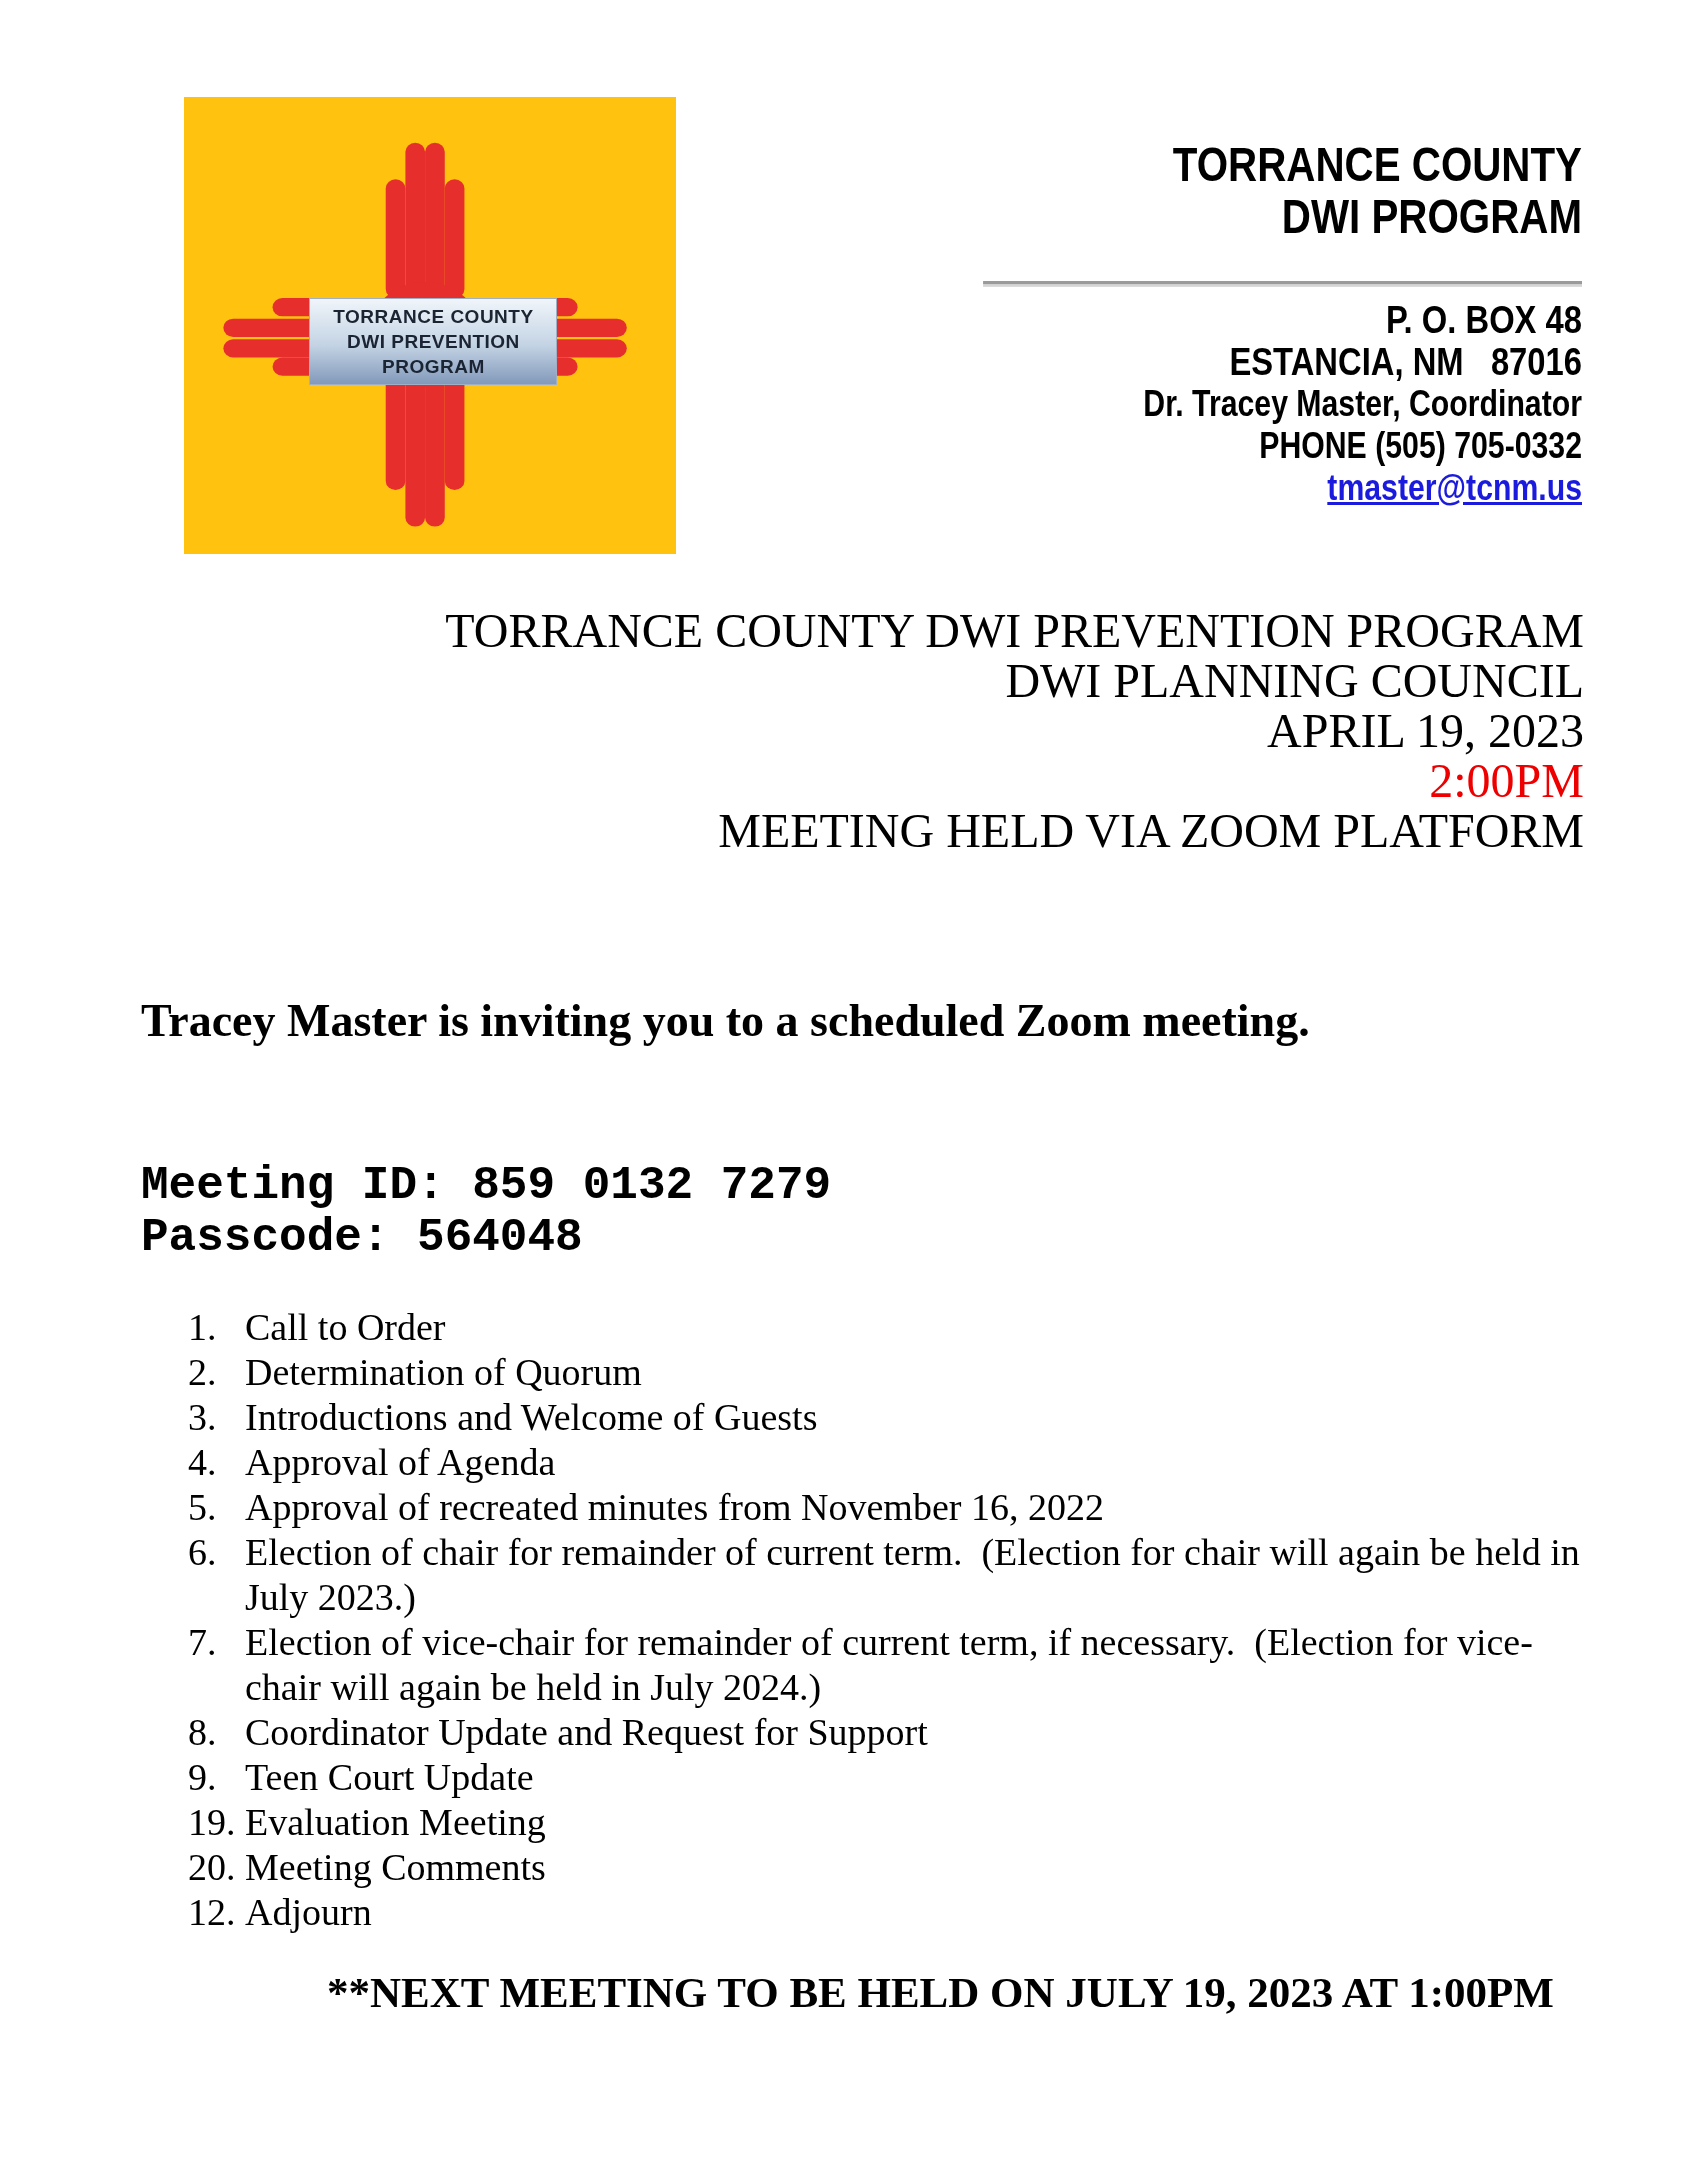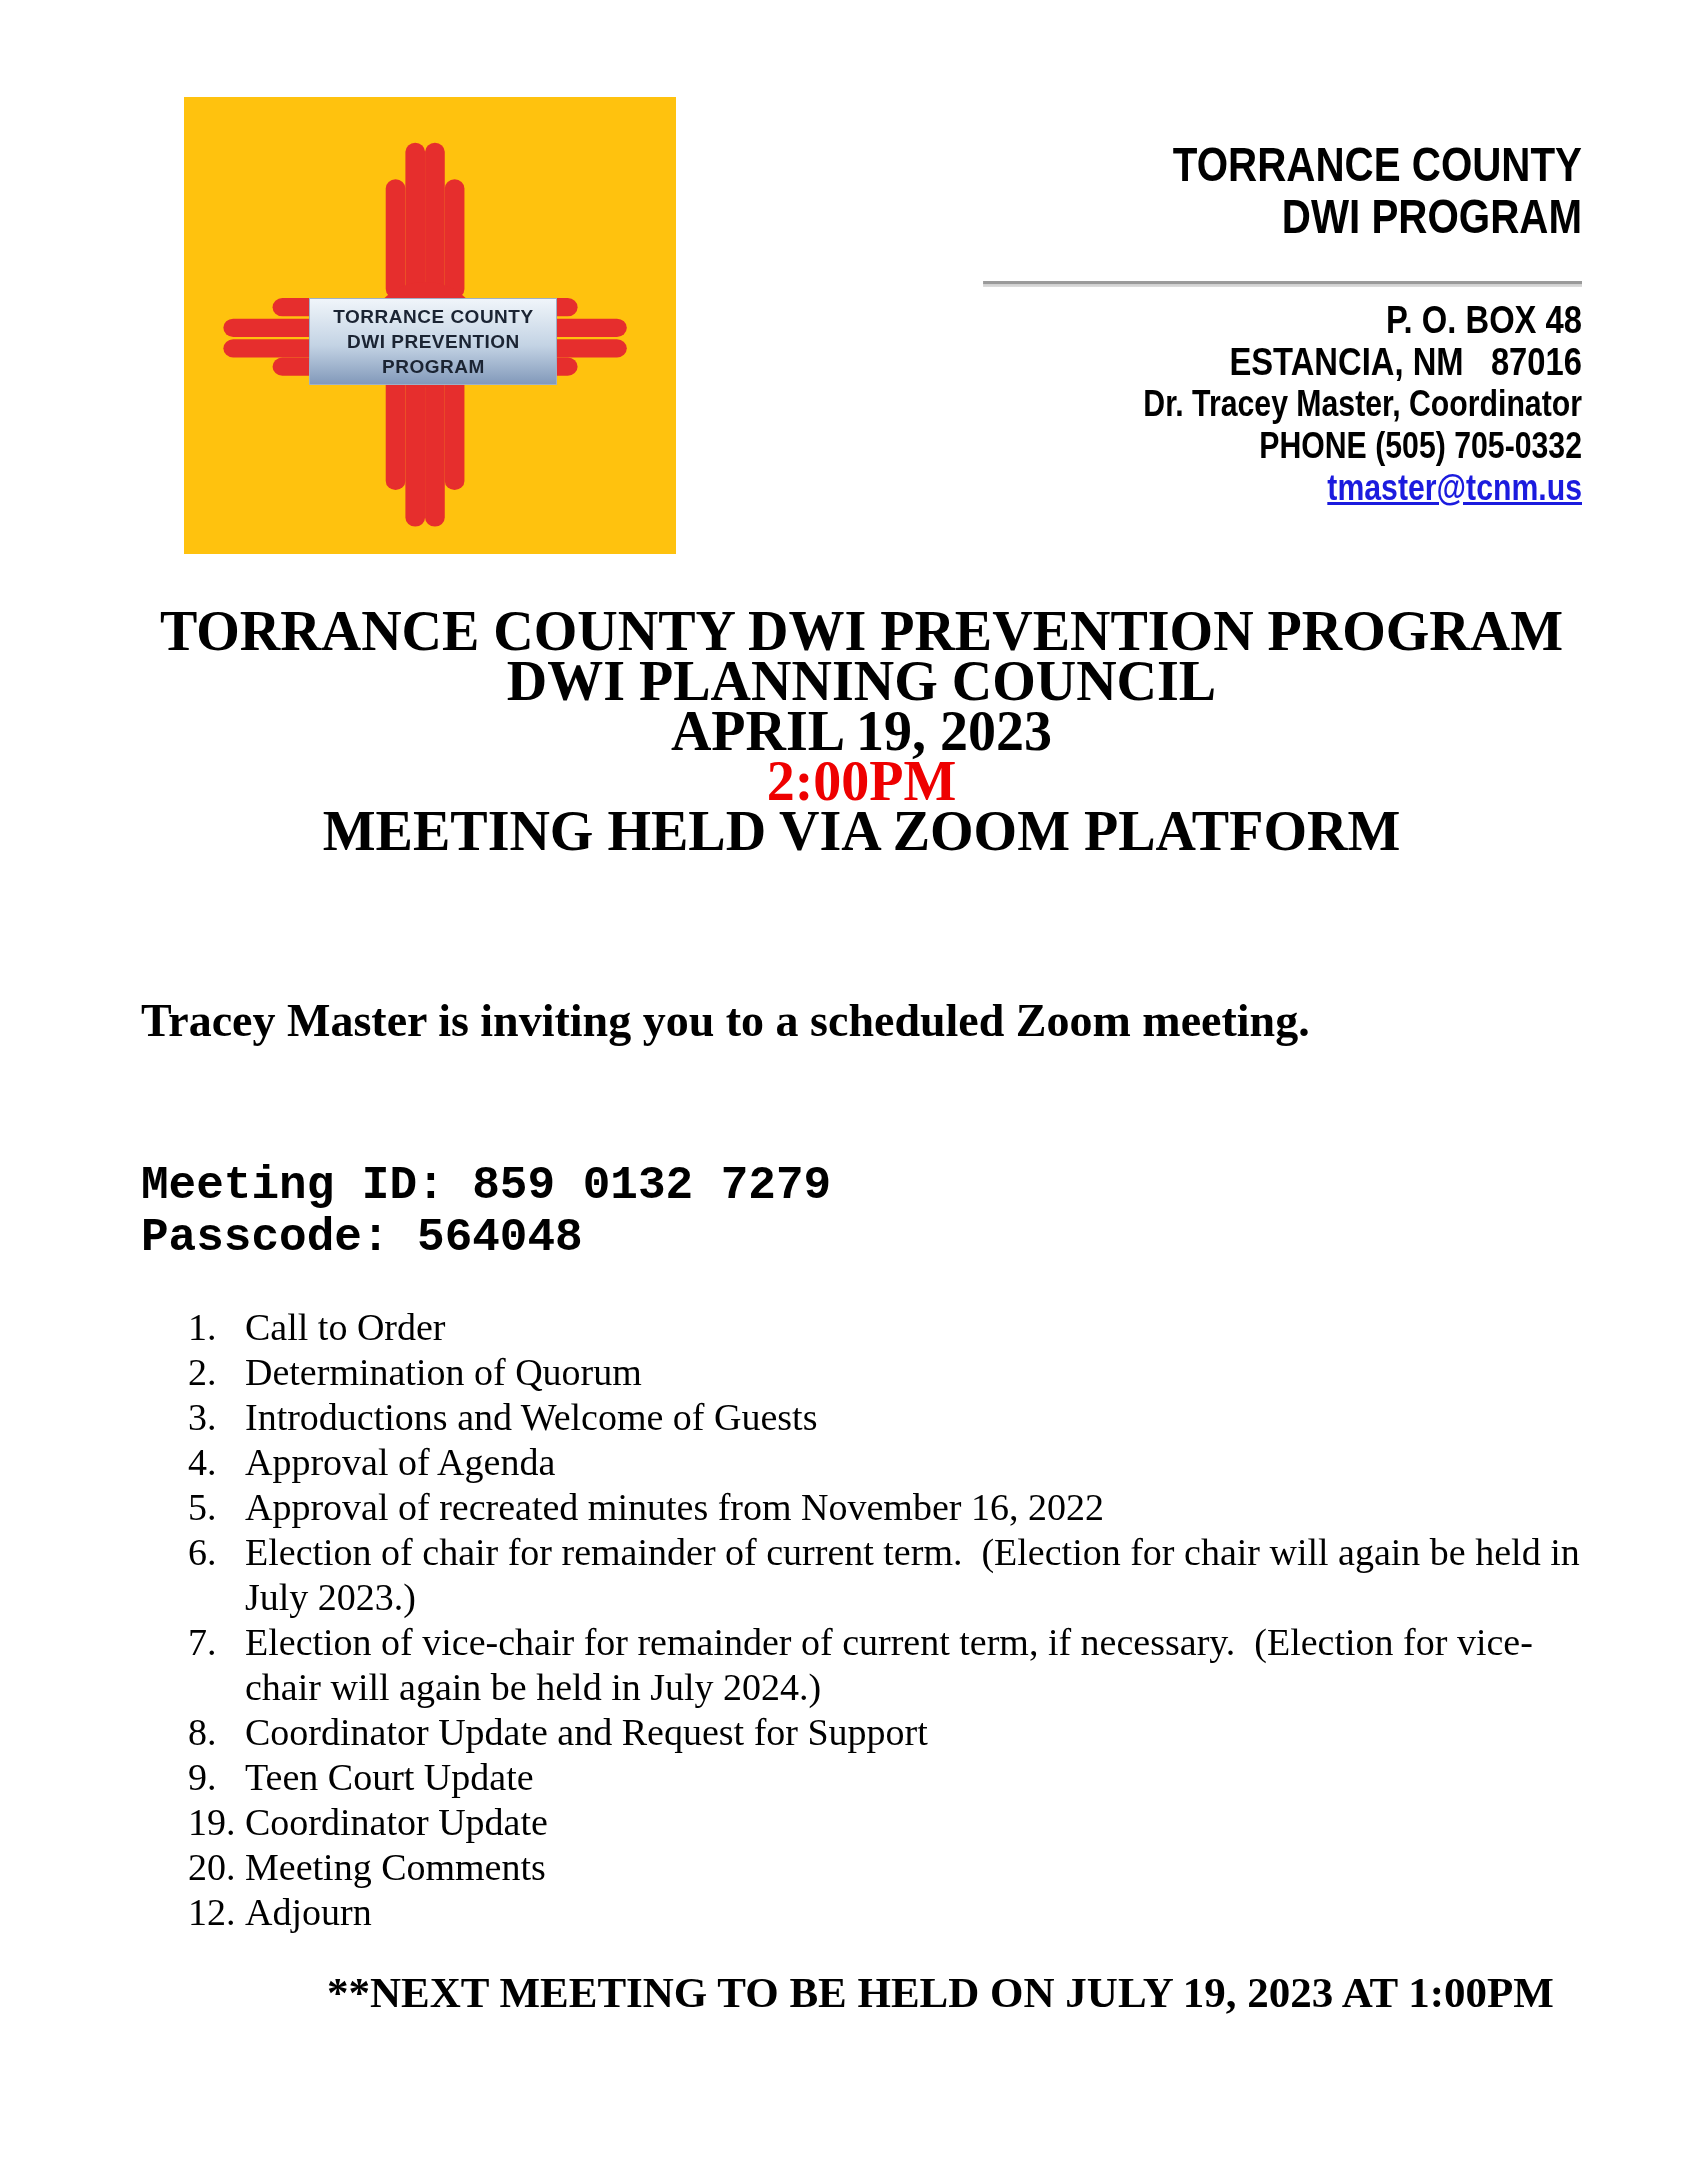--- a/index.html
+++ b/index.html
@@ -28,22 +28,22 @@
   }
   .org-line{font-size:48px;line-height:52px;letter-spacing:0px;}
   .lh-rule{margin:38px 0 12px 0;margin-left:-20px;height:6px;
     background:linear-gradient(180deg,var(--divider-gray) 0%,var(--divider-gray) 55%,#CFCFCF 55%,#DDD 100%);}
   .addr-line{font-size:39px;line-height:42px;white-space:pre-wrap;}
   .addr-line.small{font-size:36px;}
   .email a{color:var(--link-blue);text-decoration:underline;font-size:36px;}
 
   
   .title-block{
-    position:absolute;left:139px;top:606px;width:1445px;text-align:center;
-    font-weight:bold;font-size:56px;line-height:50px;
+    position:absolute;left:139px;top:606px;width:1445px;text-align:right;
+    font-weight:normal;font-size:48px;line-height:50px;
   }
   .title-block .time{color:var(--time-red);}
 
   
   .intro{position:absolute;left:141px;top:949px;font-weight:bold;font-size:46px;line-height:51px;}
   .zoom-link{
     position:absolute;left:141px;top:1018px;display:block;width:1485px;
     font-weight:bold;font-size:46px;line-height:57px;color:var(--link-blue);
     text-decoration:underline;white-space:pre-wrap;cursor:pointer;
   }
@@ -157,21 +157,21 @@
     <div class="agenda-row">
         <span class="agenda-num">8.</span>
         <span class="agenda-txt">Coordinator Update and Request for Support</span>
       </div>
     <div class="agenda-row">
         <span class="agenda-num">9.</span>
         <span class="agenda-txt">Teen Court Update</span>
       </div>
     <div class="agenda-row">
         <span class="agenda-num">19.</span>
-        <span class="agenda-txt">Coordinator Update</span>
+        <span class="agenda-txt">Evaluation Meeting</span>
       </div>
     <div class="agenda-row">
         <span class="agenda-num">20.</span>
         <span class="agenda-txt">Meeting Comments</span>
       </div>
     <div class="agenda-row">
         <span class="agenda-num">12.</span>
         <span class="agenda-txt">Adjourn</span>
       </div>
   </div>

